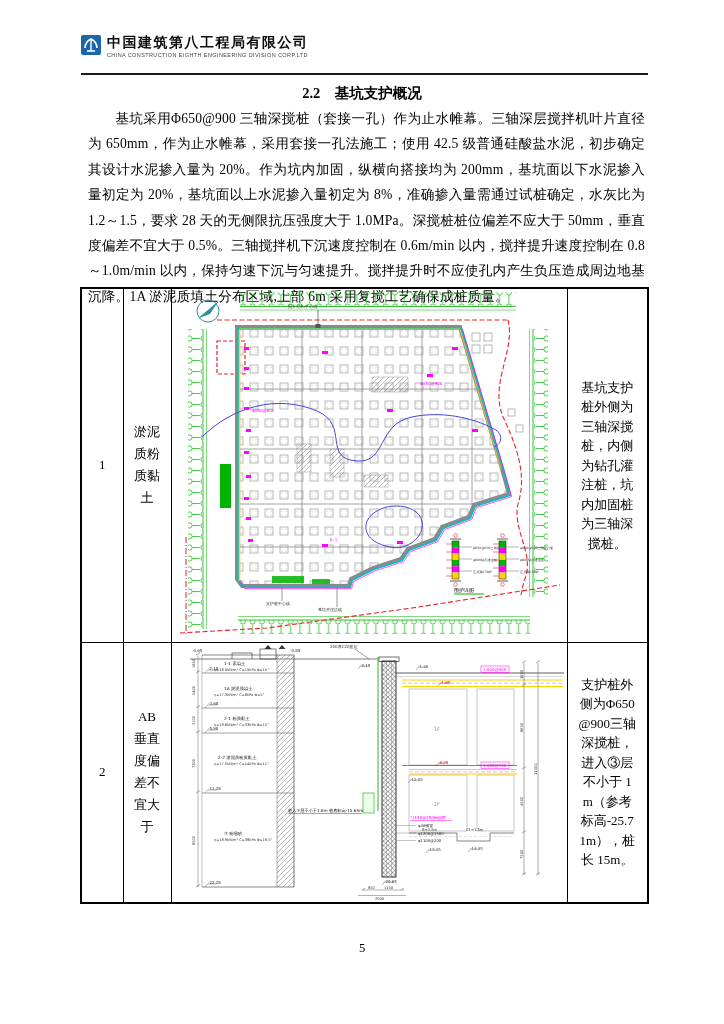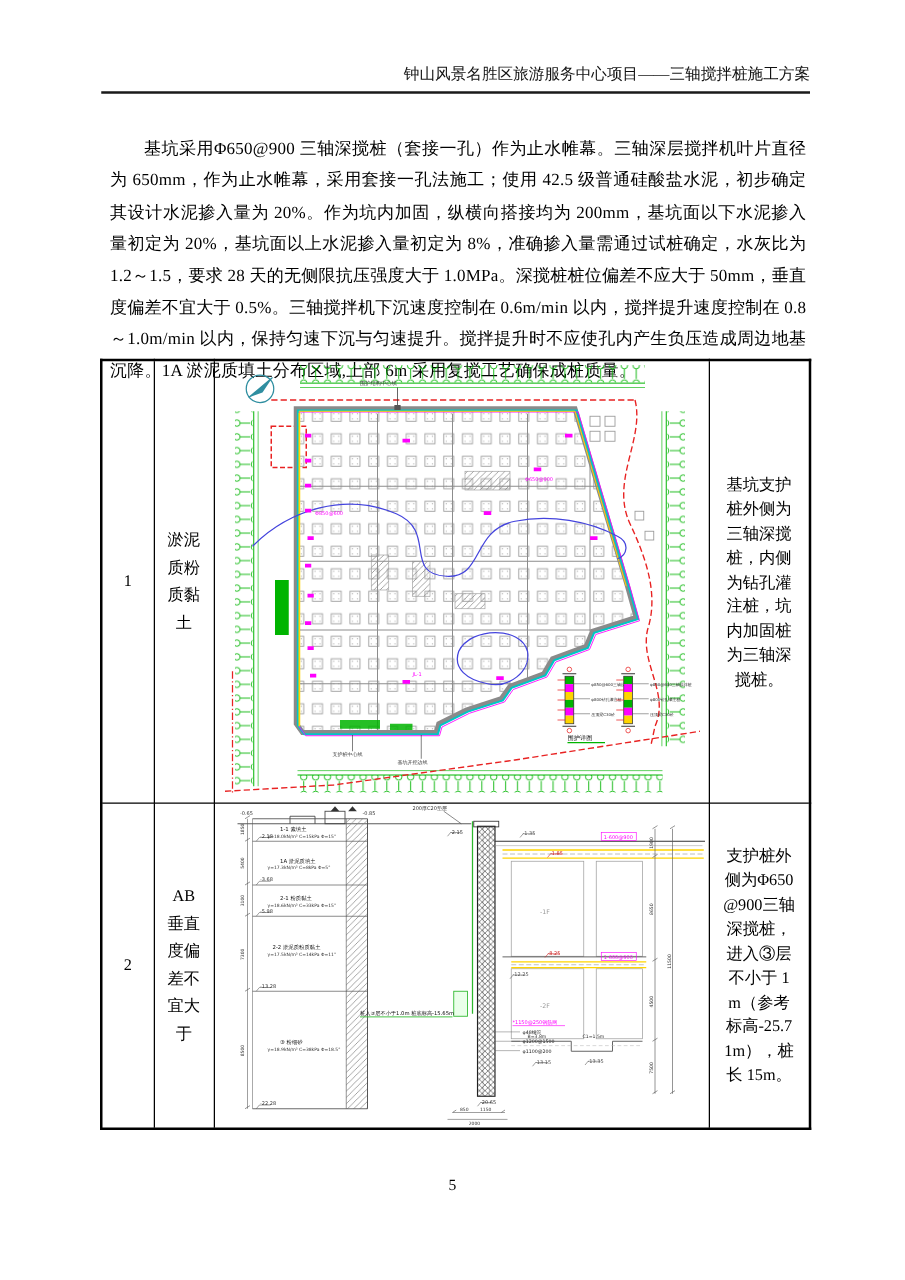--- a/index.html
+++ b/index.html
@@ -33,24 +33,36 @@
   svg{display:block;margin:0 auto;font-family:"DejaVu Sans",sans-serif;}
   .pgnum{position:absolute;top:941px;left:0;width:100%;text-align:center;font-size:12.5px;}
   .t{user-select:none;}
 </style>
 </head>
 <body>
 
 <div class="page">
 
   <div class="hdr">
-    <div class="doc-title t">钟山风景名胜区旅游服务中心项目——三轴搅拌桩施工方案</div>
+    <div class="logo-wrap">
+      <svg class="logo-box" viewBox="0 0 20 20">
+        <rect x="0" y="0" width="20" height="20" rx="2" fill="#1b66a9"></rect>
+        <path d="M4,13 C4,8 8,5 10,4 C12,5 16,8 16,13" stroke="#fff" stroke-width="1.6" fill="none"></path>
+        <path d="M6,16 h8" stroke="#fff" stroke-width="1.6"></path>
+        <path d="M10,4 v12" stroke="#fff" stroke-width="1.4"></path>
+      </svg>
+      <div>
+        <div class="co-name t">中国建筑第八工程局有限公司</div>
+        <div class="co-sub t">CHINA CONSTRUCTION EIGHTH ENGINEERING DIVISION CORP.LTD</div>
+      </div>
+    </div>
   </div>
   <div class="hdr-rule"></div>
 
+  <div class="sec-title t">2.2　基坑支护概况</div>
   <div class="body-par t">基坑采用Φ650@900 三轴深搅桩（套接一孔）作为止水帷幕。三轴深层搅拌机叶片直径为 650mm，作为止水帷幕，采用套接一孔法施工；使用 42.5 级普通硅酸盐水泥，初步确定其设计水泥掺入量为 20%。作为坑内加固，纵横向搭接均为 200mm，基坑面以下水泥掺入量初定为 20%，基坑面以上水泥掺入量初定为 8%，准确掺入量需通过试桩确定，水灰比为 1.2～1.5，要求 28 天的无侧限抗压强度大于 1.0MPa。深搅桩桩位偏差不应大于 50mm，垂直度偏差不宜大于 0.5%。三轴搅拌机下沉速度控制在 0.6m/min 以内，搅拌提升速度控制在 0.8～1.0m/min 以内，保持匀速下沉与匀速提升。搅拌提升时不应使孔内产生负压造成周边地基沉降。1A 淤泥质填土分布区域,上部 6m 采用复搅工艺确保成桩质量。</div>
 
   <table class="main">
     <colgroup>
         <col style="width:42px">
         <col style="width:48px">
         <col style="width:396px">
         <col style="width:81px">
       </colgroup>
     <tbody>

